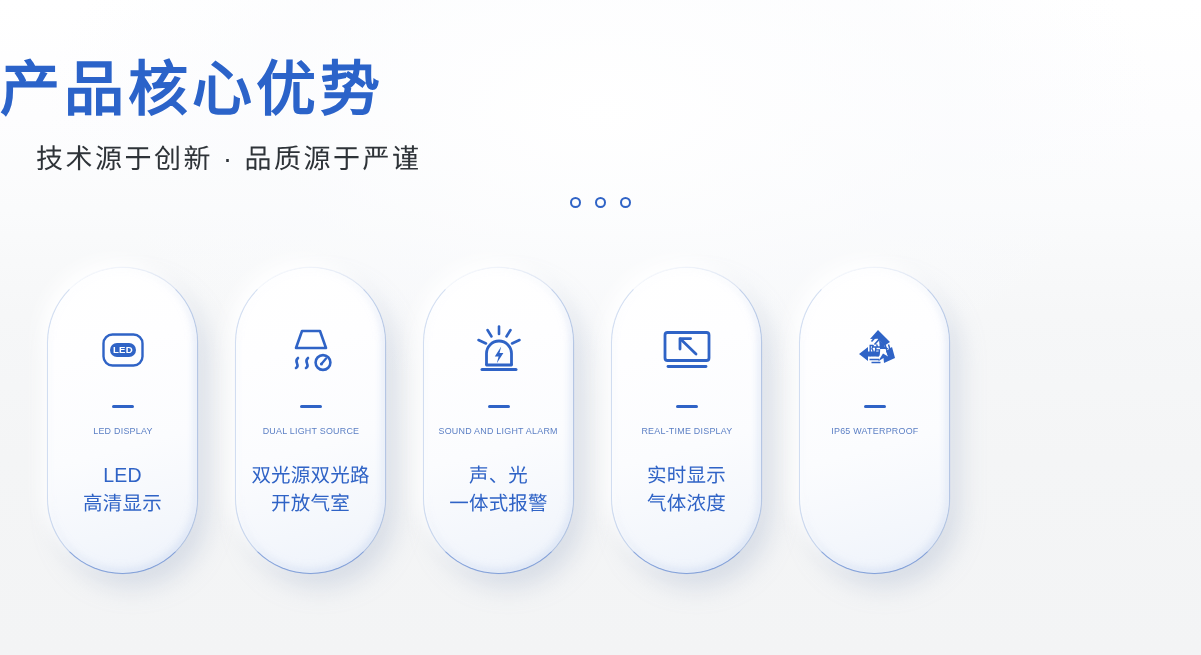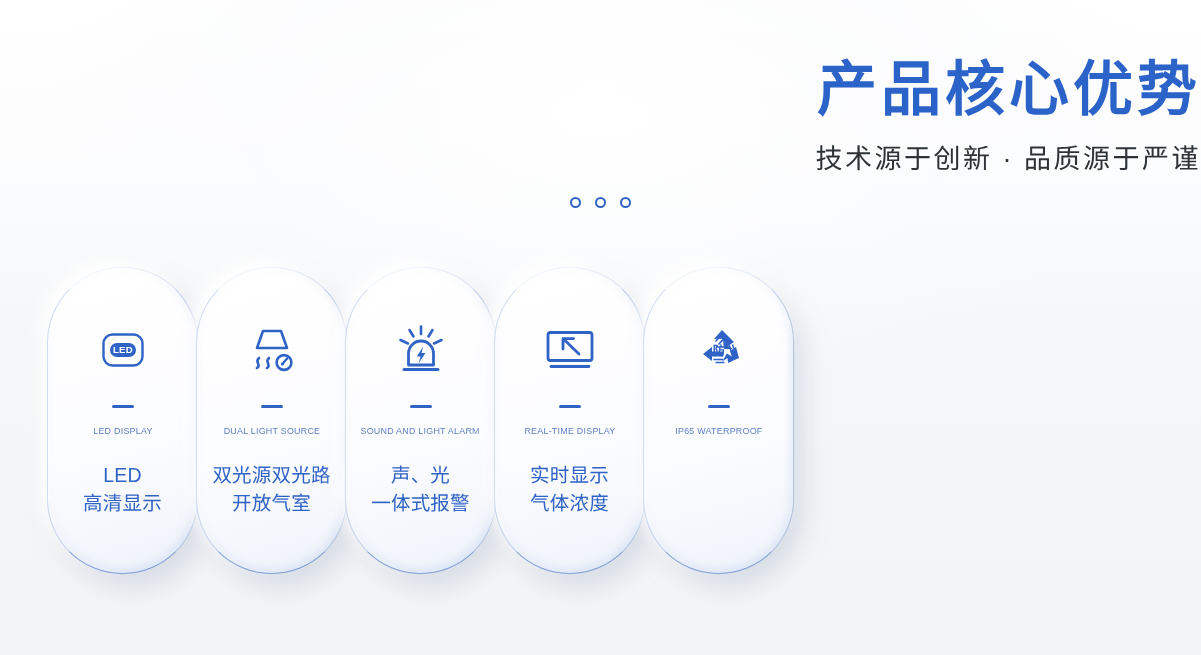--- a/index.html
+++ b/index.html
@@ -43,21 +43,21 @@
     width: 1201px;
     height: 655px;
   }
 
   
   .header {
     position: absolute;
     left: 0;
     top: 56px;
     width: 1201px;
-    text-align: right;
+    text-align: left;
   }
 
   .title {
     font-size: 60px;
     font-weight: bold;
     color: #2b63c9;
     letter-spacing: 4px;
     line-height: 1.12;
     font-family: "Liberation Sans", "DejaVu Sans", sans-serif;
   }
@@ -86,20 +86,21 @@
   }
 
   
   .cards {
     position: absolute;
     left: 48px;
     top: 268px;
     width: 1112px;
     height: 305px;
     display: flex;
+    gap: 39px;
   }
 
   .card {
     position: relative;
     width: 149px;
     height: 305px;
     border-radius: 80px;
     background: linear-gradient(165deg,
         #ffffff 0%,
         #fefeff 28%,

